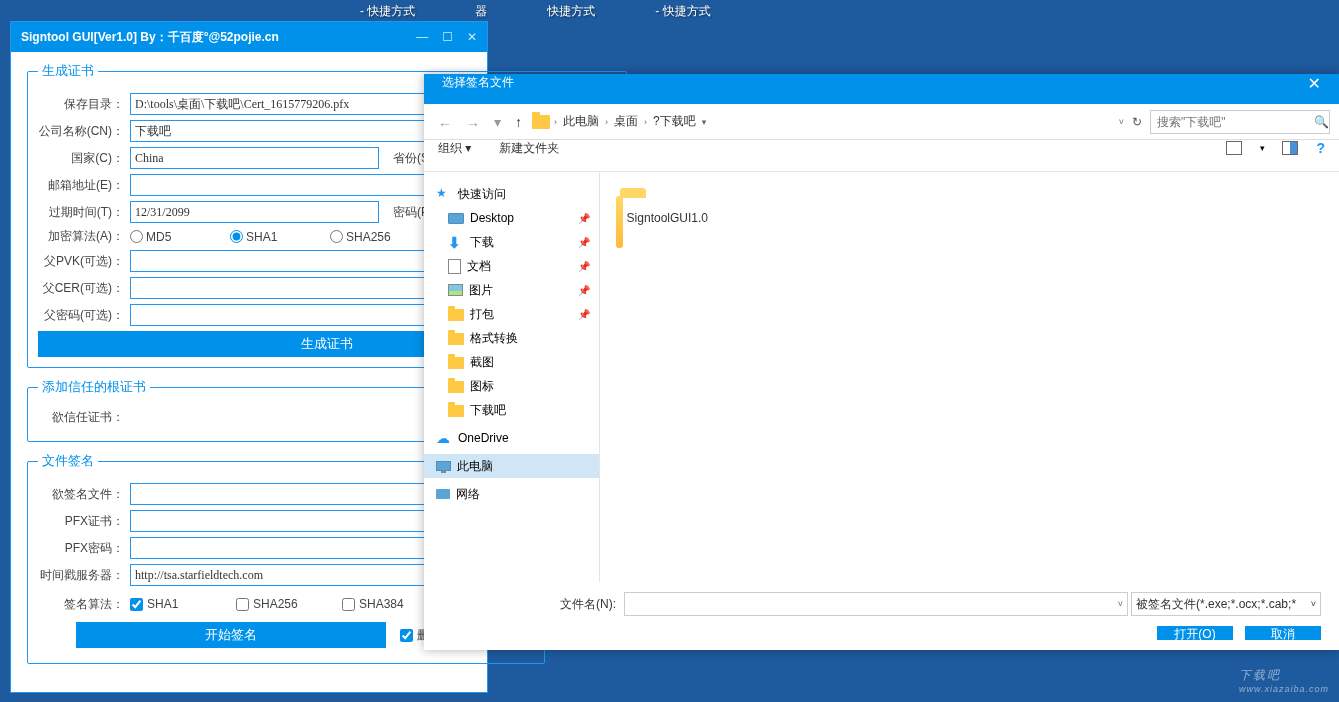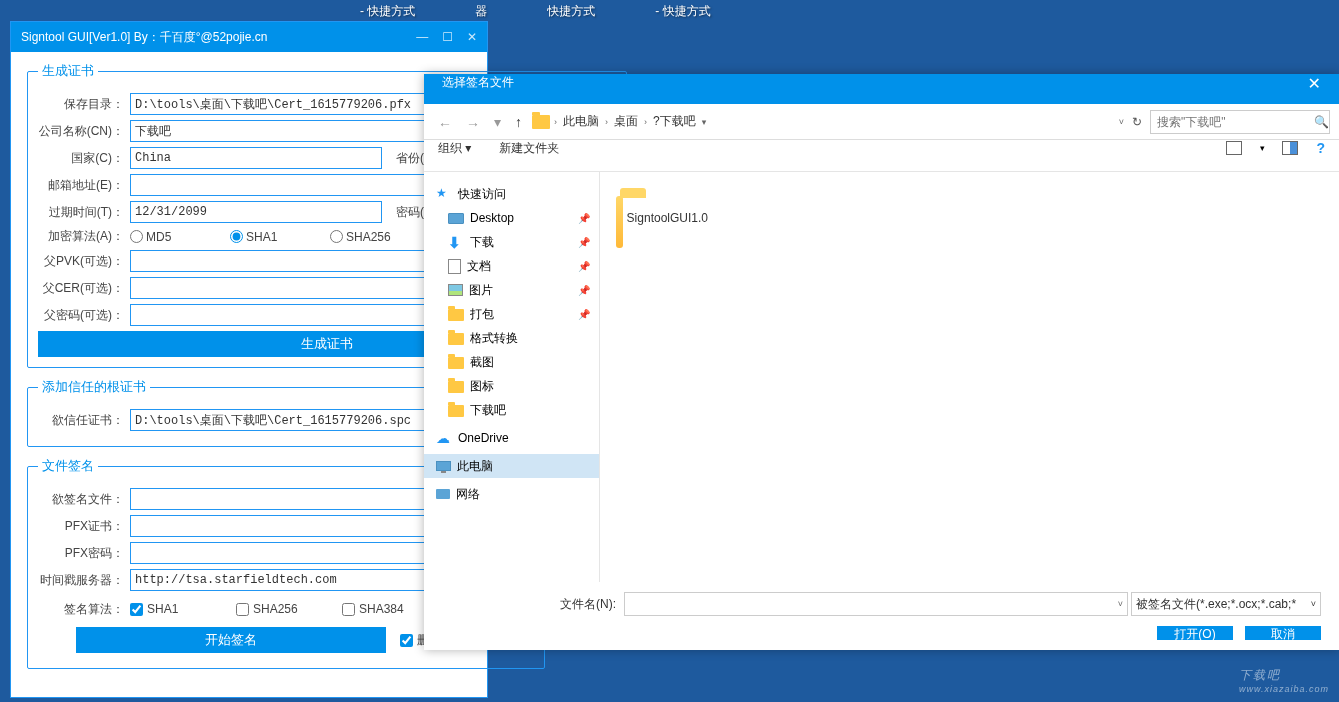--- a/index.html
+++ b/index.html
@@ -3,29 +3,29 @@
 <meta charset="utf-8">
 <style>
 *{margin:0;padding:0;box-sizing:border-box;font-family:"Microsoft YaHei",Arial,sans-serif;font-size:12px}
 body{background:#1e5a9e;width:1339px;height:702px;position:relative;overflow:hidden}
 .desktop-icons{position:absolute;top:3px;left:360px;display:flex;gap:60px;color:#fff}
 .desktop-icons span{text-shadow:1px 1px 2px rgba(0,0,0,.5)}
 
 
 .win-signtool{position:absolute;left:10px;top:21px;width:478px;background:#fff;border:1px solid #2196f3}
 .titlebar{background:#0091ea;color:#fff;height:30px;display:flex;align-items:center;padding:0 10px;justify-content:space-between}
-.titlebar-text{font-weight:normal}
+.titlebar-text{font-weight:bold}
 .winbtns{display:flex;gap:14px;color:rgba(255,255,255,.8);font-size:14px}
 .winbtns span{cursor:pointer}
 .signtool-body{padding:10px 16px 18px 16px}
 fieldset{border:1px solid #2196f3;border-radius:2px;margin-bottom:10px;padding:8px 10px 10px 10px}
 legend{color:#0091ea;padding:0 4px;font-size:13px}
 .row{display:flex;align-items:center;margin:5px 0;gap:6px}
 .row label{width:86px;text-align:right;color:#444}
-.row input[type=text]{flex:1;border:1px solid #2196f3;height:22px;padding:0 4px;font-family:Liberation Mono, monospace;font-size:12px;color:#333}
+.row input[type=text]{flex:1;border:1px solid #2196f3;height:22px;padding:0 4px;font-family:Liberation Serif, serif;font-size:12px;color:#333}
 .row .short{flex:0 0 130px}
 .row .lbl2{width:60px;text-align:right;color:#444}
 .radiogroup{display:flex;gap:14px;align-items:center;flex-wrap:nowrap;overflow:hidden}
 .radio-item{display:flex;align-items:center;gap:3px;color:#0091ea}
 .radio-item input{accent-color:#0091ea}
 .btn{background:#0091ea;color:#fff;border:none;height:26px;width:100%;cursor:pointer;font-size:13px}
 .btn-narrow{width:310px}
 .chkgroup{display:flex;gap:20px;align-items:center;margin:6px 0;overflow:hidden;white-space:nowrap}
 .chk{display:flex;align-items:center;gap:4px;color:#0091ea}
 .chk input{accent-color:#0091ea}
@@ -166,21 +166,20 @@
           <label>父密码(可选)：</label>
           <input type="text" value="" style="">
         </div>
       <button class="btn">生成证书</button>
     </fieldset>
 
     <fieldset>
       <legend>添加信任的根证书</legend>
       <div class="row">
           <label>欲信任证书：</label>
-          <input type="text" value="D:\tools\桌面\下载吧\Cert_1615779206.spc" style="">
         </div>
     </fieldset>
 
     <fieldset>
       <legend>文件签名</legend>
       <div class="row">
           <label>欲签名文件：</label>
           <input type="text" value="" style="">
         </div>
       <div class="row">

